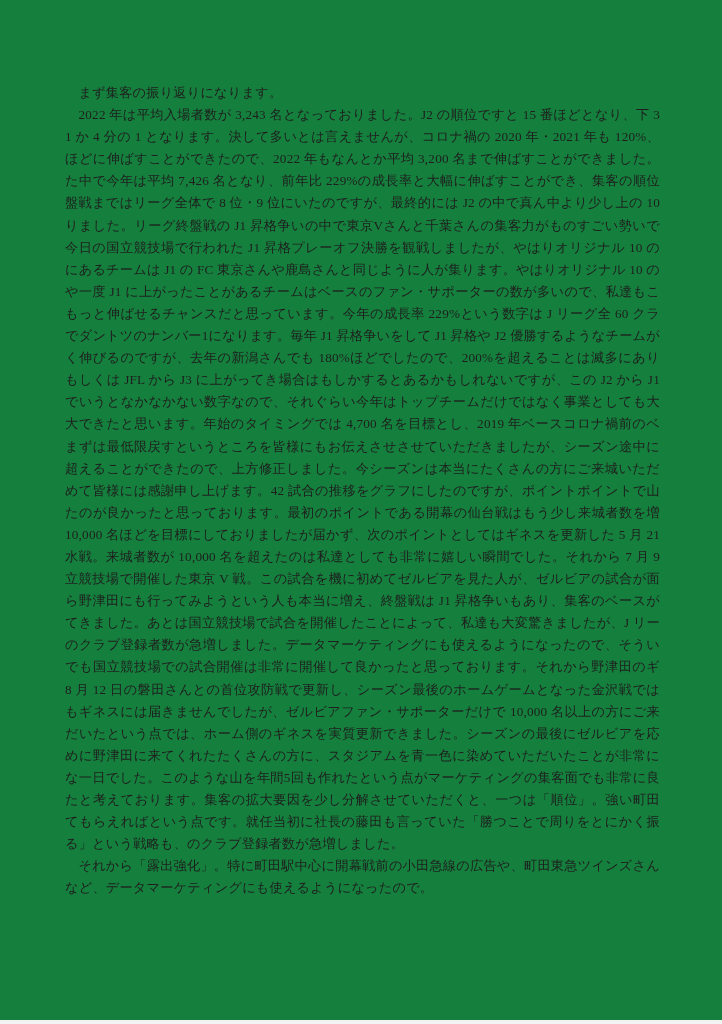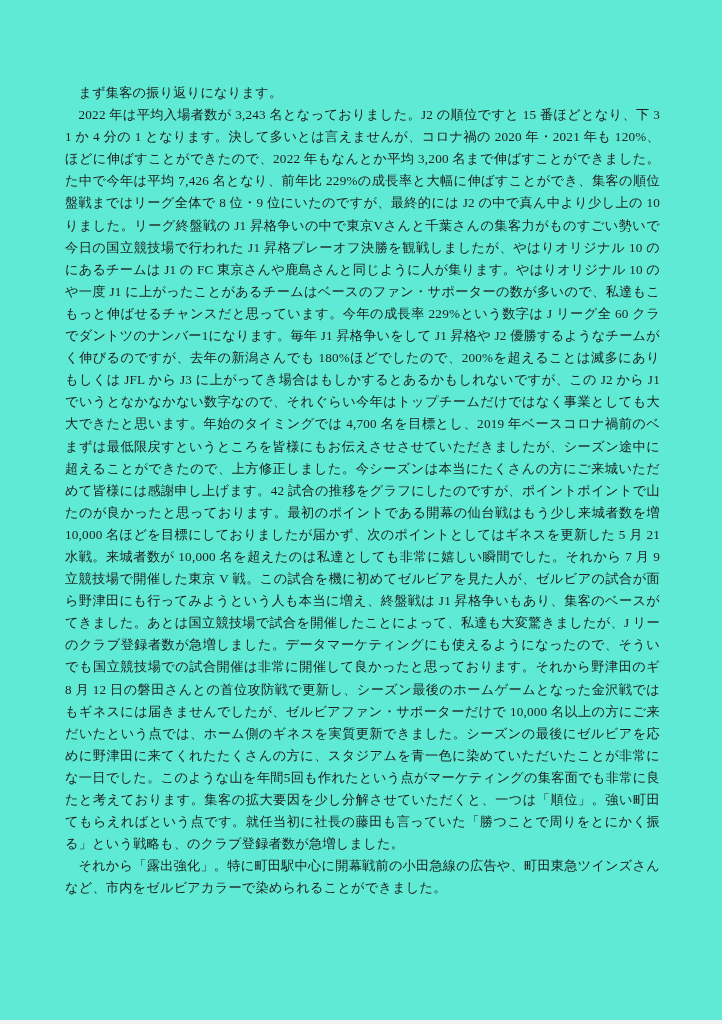--- a/index.html
+++ b/index.html
@@ -13,21 +13,21 @@
     position: relative;
     overflow: hidden;
     font-family: "Liberation Serif", "DejaVu Serif", serif;
   }
   .page {
     position: absolute;
     left: 0;
     top: 0;
     width: 722px;
     height: 1024px;
-    background: #5eead4;
+    background: #15803d;
   }
   .doc-body {
     position: absolute;
     left: 65px;
     top: 82px;
     width: 595px;
     color: #1e1e1e;
     font-size: 13.2px;
     line-height: 22.1px;
     letter-spacing: 0.2px;
@@ -94,17 +94,17 @@
         <div class="line">もギネスには届きませんでしたが、ゼルビアファン・サポーターだけで 10,000 名以上の方にご来城いた</div>
         <div class="line">だいたという点では、ホーム側のギネスを実質更新できました。シーズンの最後にゼルビアを応援するた</div>
         <div class="line">めに野津田に来てくれたたくさんの方に、スタジアムを青一色に染めていただいたことが非常に感動的</div>
         <div class="line">な一日でした。このような山を年間5回も作れたという点がマーケティングの集客面でも非常に良かっ</div>
         <div class="line">たと考えております。集客の拡大要因を少し分解させていただくと、一つは「順位」。強い町田を認知し</div>
         <div class="line">てもらえればという点です。就任当初に社長の藤田も言っていた「勝つことで周りをとにかく振り向かせ</div>
         <div class="line para-end">る」という戦略も、のクラブ登録者数が急増しました。</div>
       </div>
       <div class="paragraph">
         <div class="line">　それから「露出強化」。特に町田駅中心に開幕戦前の小田急線の広告や、町田東急ツインズさんの看板</div>
-        <div class="line para-end">など、市内をゼルビアカラーで染められることができました。</div>
+        <div class="line para-end">など、データマーケティングにも使えるようになったので。</div>
       </div>
     </div>
   <div class="page-bottom-edge"></div>
 </div>
 
 </body></html>

